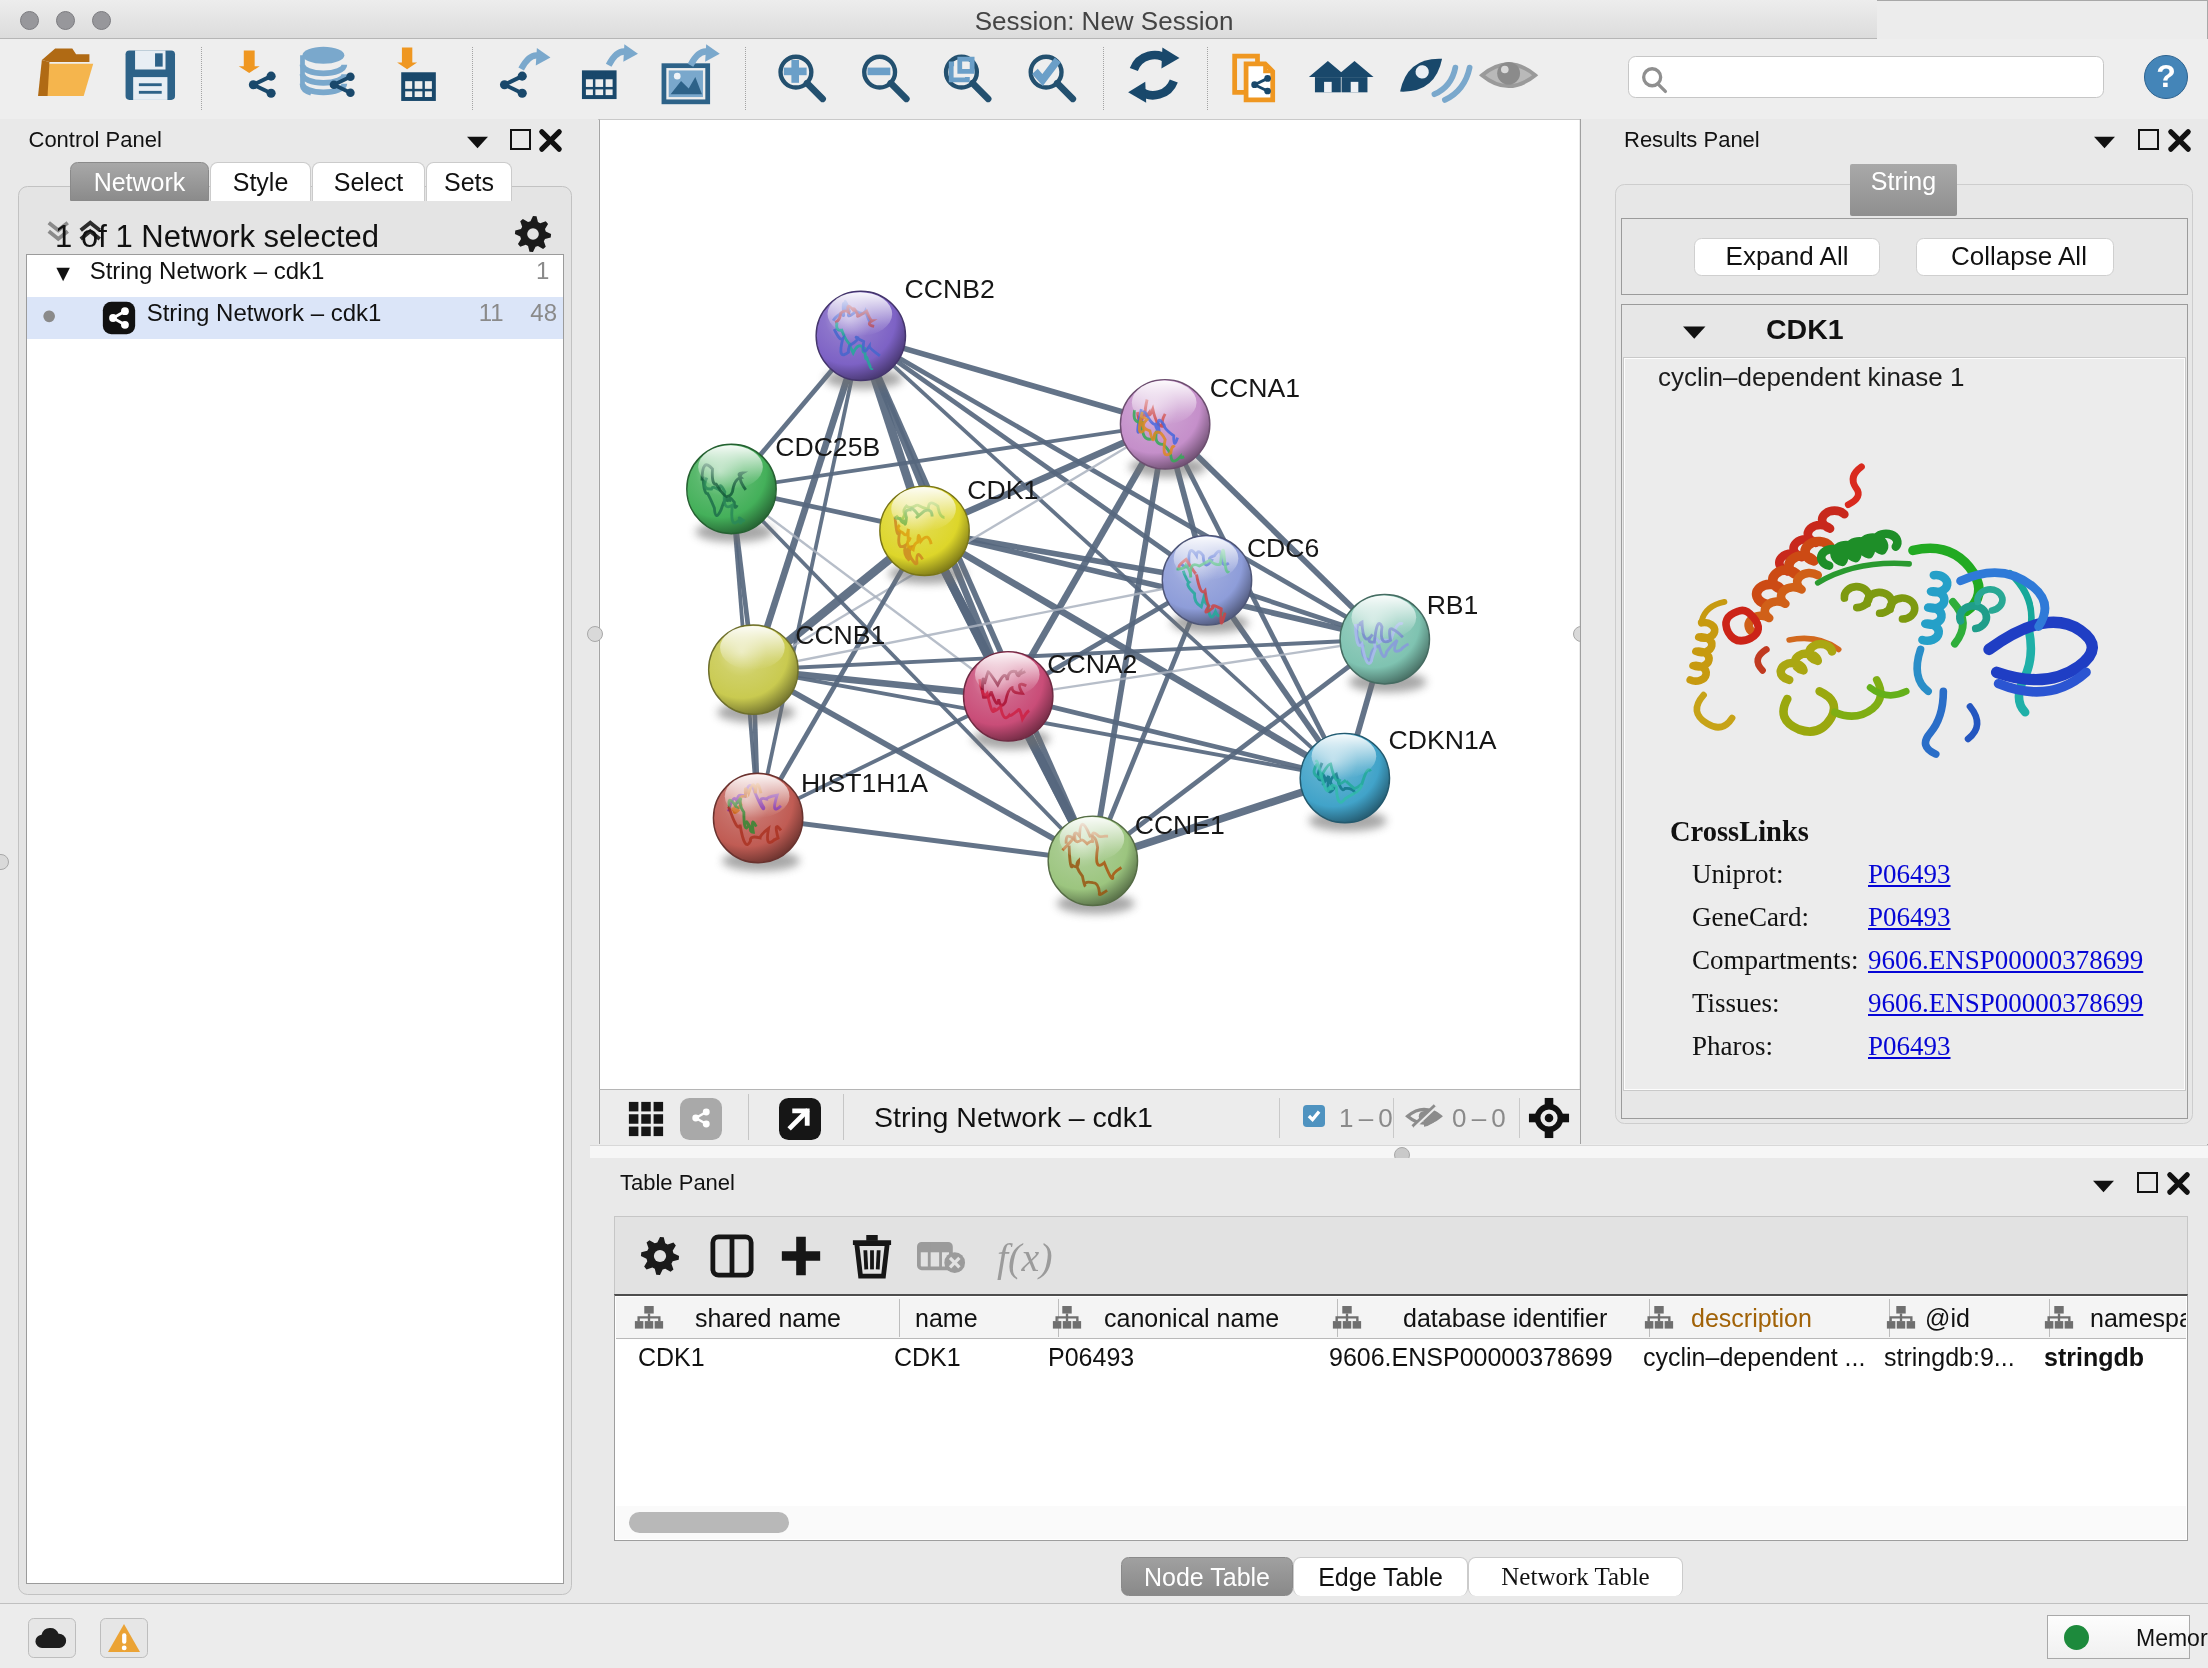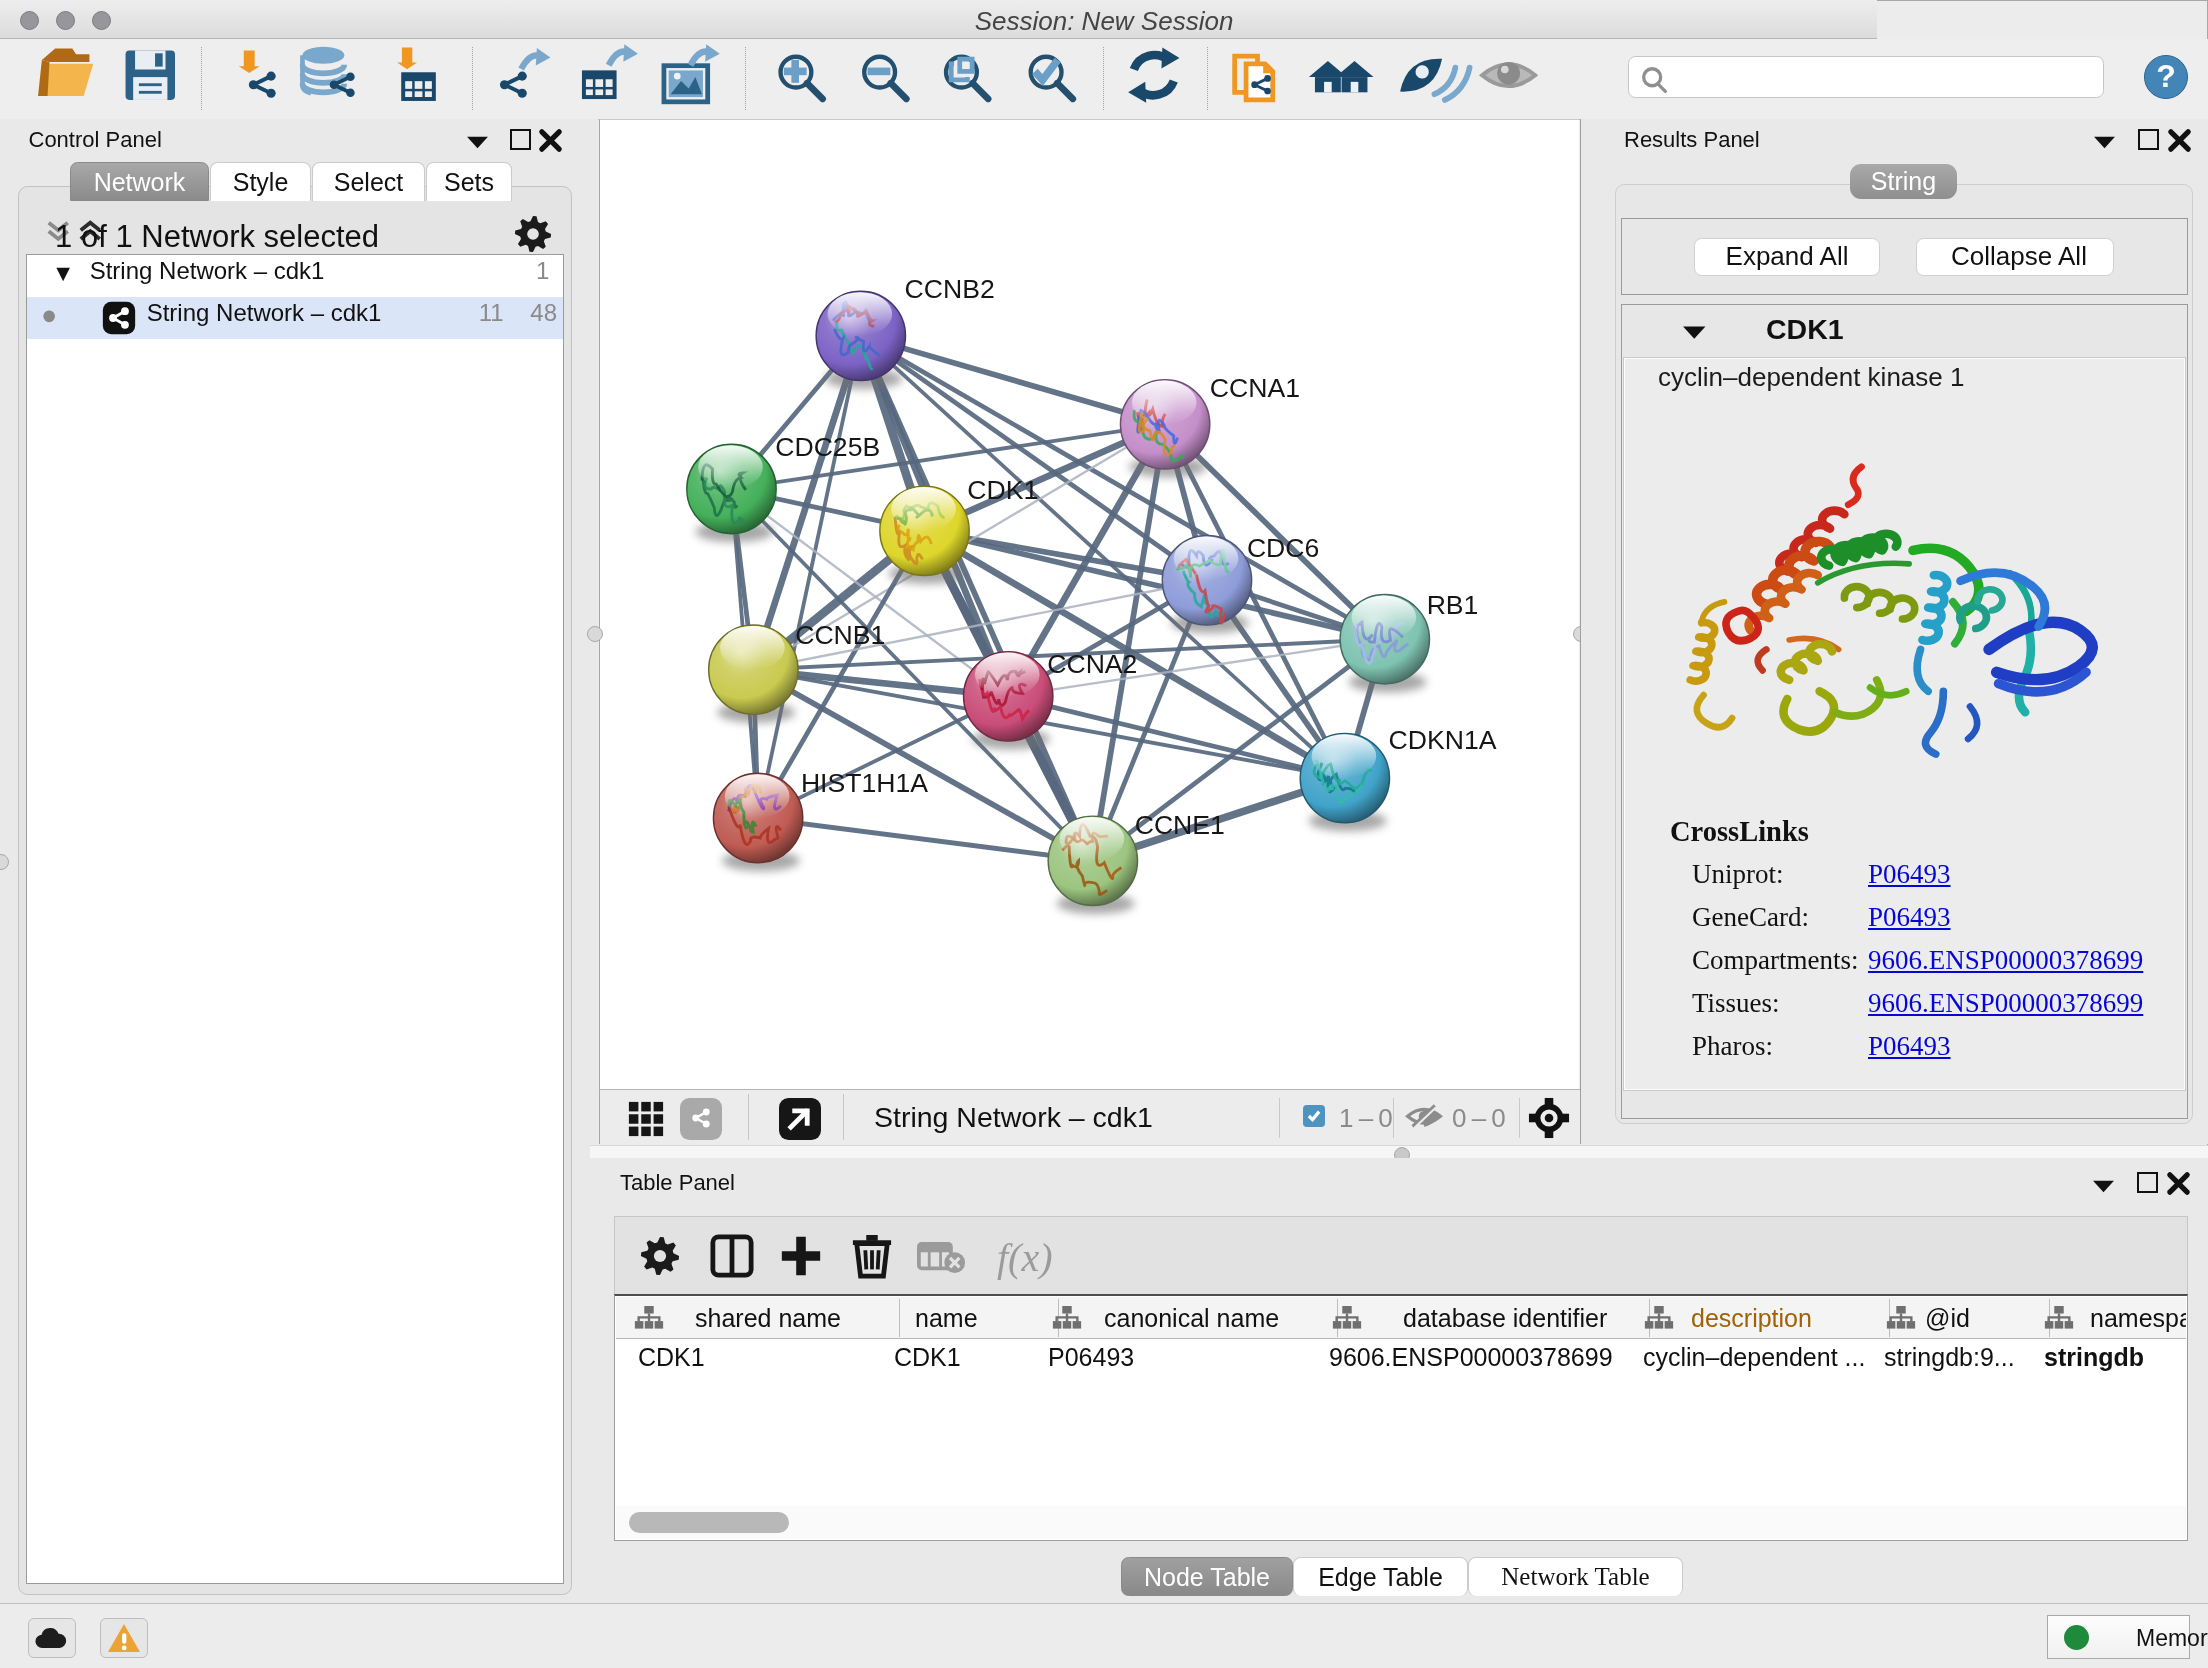--- a/index.html
+++ b/index.html
@@ -2,21 +2,21 @@
 <html style="font-size:15px"><head>
 <meta charset="utf-8">
 <style>
   html,body{margin:0;padding:0;}
   body{width:2208px;height:1668px;overflow:hidden;background:#ececec;
        font-family:"Liberation Sans",sans-serif;-webkit-font-smoothing:antialiased;}
   .abs{position:absolute;}
   #app{position:relative;width:2208px;height:1668px;box-shadow:inset 0 0 0 1px #a8a8a8;}
   
   #titlebar{left:0;top:0;width:1877px;height:38px;
-    background:linear-gradient(#ededed,#dcdcdc);border-bottom:1px solid #b6b6b6;font-style:italic;}
+    background:linear-gradient(#ededed,#dcdcdc);border-bottom:1px solid #b6b6b6;}
   .tl{position:absolute;top:10.5px;width:19px;height:19px;border-radius:50%;
       background:#97979b;border:1px solid #7c7c80;box-sizing:border-box;}
   #wtitle{position:absolute;top:5.7px;left:0;width:2208px;text-align:center;
       font-size:26px;color:#444;}
   
   #toolbar{left:0;top:39px;width:2208px;height:80px;background:#eeeeee;border-bottom:1px solid #c4c4c4;}
   .tsep{position:absolute;top:7.6px;height:63px;width:0;border-left:1.9px dotted #a3a3a3;}
   #searchbox{position:absolute;left:1628px;top:17px;width:476px;height:42px;background:#fff;
      border:1.9px solid #c6c6c6;border-radius:7.6px;box-sizing:border-box;}
   
@@ -542,21 +542,21 @@
         <polygon points="3,5 25,5 14,17" fill="#111"></polygon>
       </svg>
     <div class="abs" style="left:557px;top:9.5px;width:21px;height:21px;border:2.9px solid #111;box-sizing:border-box;"></div>
     <svg class="abs" style="left:586px;top:8.6px;" width="25" height="25" viewBox="0 0 26 26">
         <g stroke="#111" stroke-width="5.5" stroke-linecap="round">
           <line x1="4" y1="4" x2="22" y2="22"></line>
           <line x1="22" y1="4" x2="4" y2="22"></line>
         </g>
       </svg>
     <div class="abs" style="left:34px;top:65px;width:578px;height:940px;background:#e7e7e7;border:1.9px solid #cdcdcd;border-radius:9.5px;box-sizing:border-box;"></div>
-    <div class="abs" style="left:269px;top:45px;width:107px;height:35px;background:linear-gradient(#a9a9a9,#8f8f8f);border-radius:11px;color:#fff;font-size:25px;text-align:center;line-height:35px;">String</div>
+    <div class="abs" style="left:269px;top:45px;width:107px;height:52px;background:linear-gradient(#a9a9a9,#8f8f8f);border-radius:2px;color:#fff;font-size:25px;text-align:center;line-height:35px;">String</div>
     <div class="abs" style="left:40px;top:99px;width:567px;height:77px;border:1.9px solid #9b9b9b;box-sizing:border-box;"></div>
     <div class="btn abs" style="left:113px;top:119px;width:186px;height:38px;font-size:26px;line-height:34px;">Expand All</div>
     <div class="btn abs" style="left:335px;top:119px;width:198px;height:38px;font-size:26px;line-height:34px;padding-left:8px;">Collapse All</div>
     <div class="abs" style="left:40px;top:185px;width:567px;height:815px;border:1.9px solid #9b9b9b;box-sizing:border-box;"></div>
     <svg class="abs" style="left:99px;top:202px;" width="28.5" height="21" viewBox="0 0 28 20">
         <polygon points="3,5 25,5 14,17" fill="#111"></polygon>
       </svg>
     <div class="abs" style="left:185px;top:194px;width:190px;font-size:28.5px;font-weight:bold;color:#111;">CDK1</div>
     <div class="abs" style="left:43px;top:239px;width:561px;height:732px;background:#ececec;border:1.9px solid #fdfdfd;outline:1px solid #c9c9c9;box-sizing:border-box;"></div>
     <div class="abs" style="left:77px;top:243px;font-size:26px;color:#1c1c1c;">cyclin–dependent kinase 1</div>

